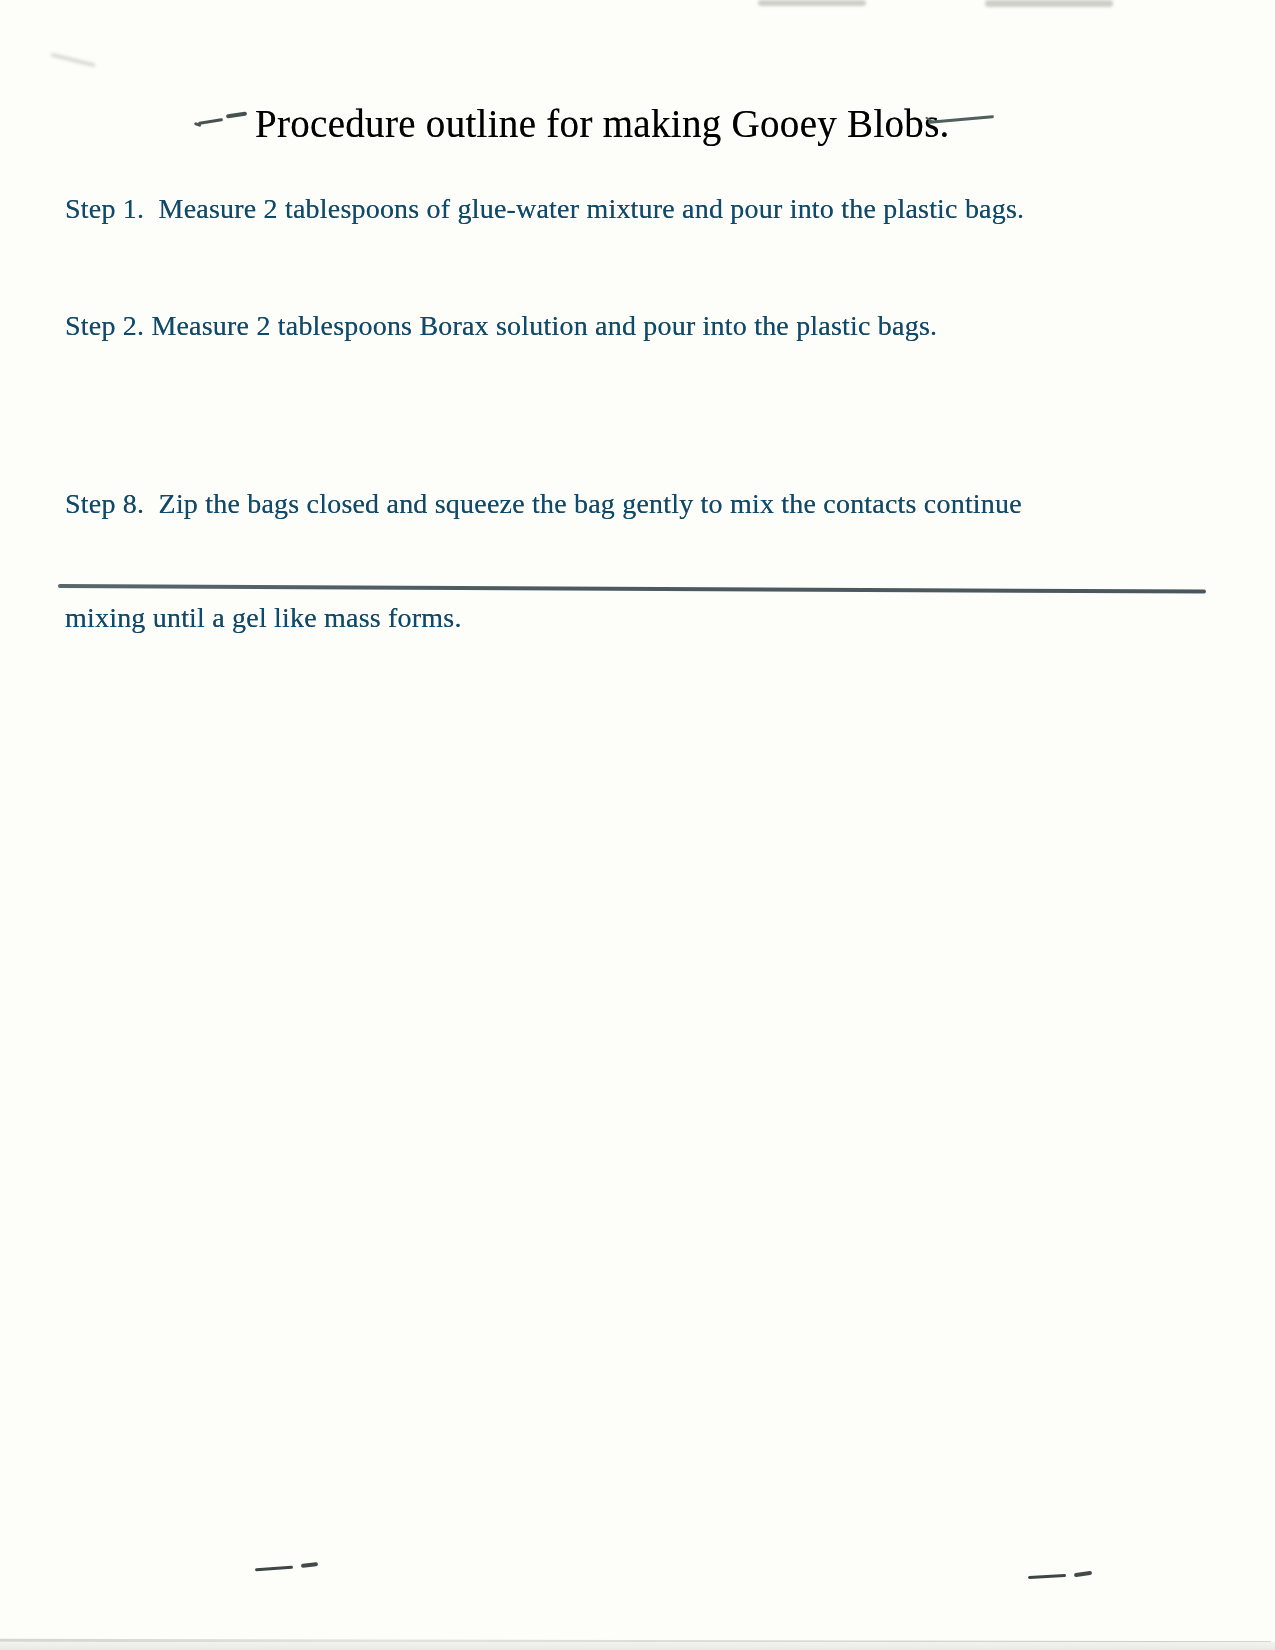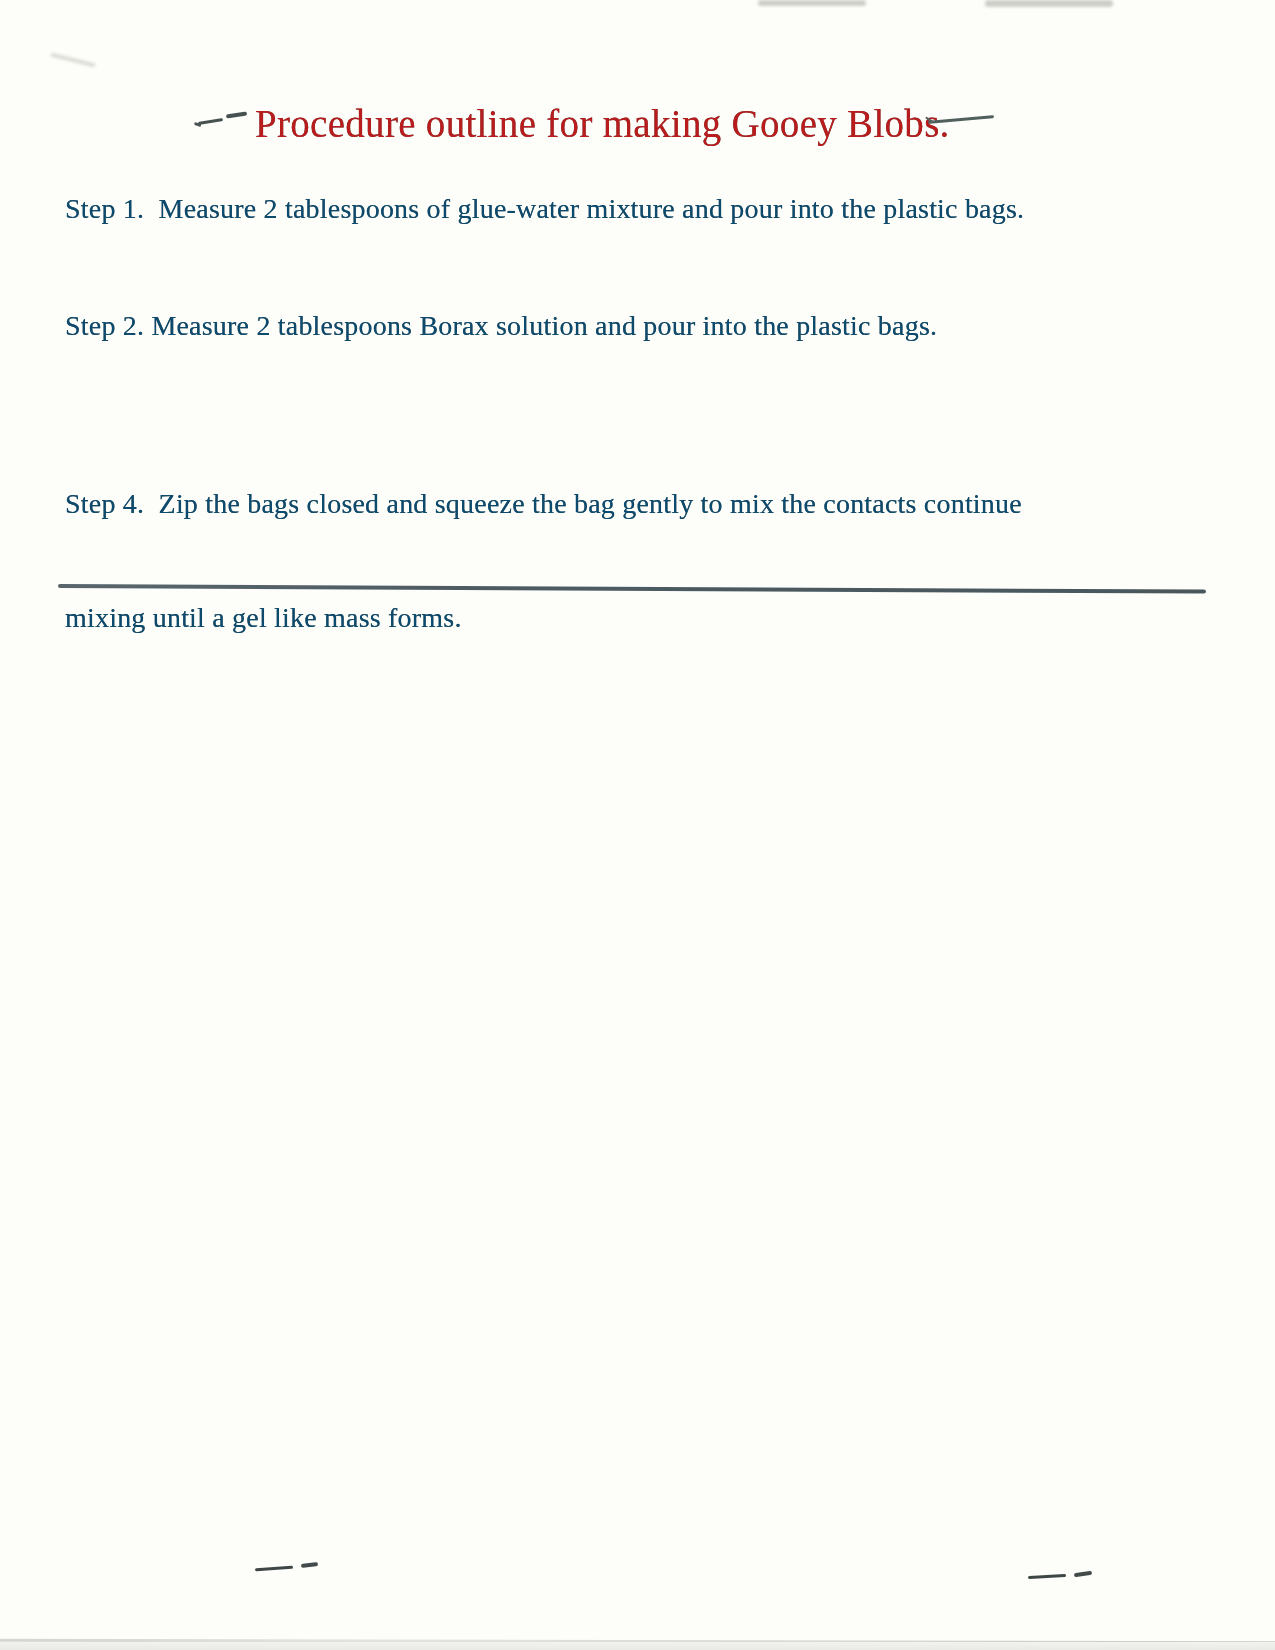--- a/index.html
+++ b/index.html
@@ -18,21 +18,21 @@
     position: absolute;
     inset: 0;
   }
   
   .doc-title {
     position: absolute;
     left: 255px;
     top: 100px;
     font-size: 39px;
     line-height: 48px;
-    color: #b91c1c;
+    color: #000000;
     letter-spacing: 0.3px;
     white-space: pre;
     text-shadow: 0 0 0.6px #5a6664;
   }
   .step {
     position: absolute;
     left: 65px;
     font-size: 28px;
     line-height: 38px;
     color: #0c4a6e;
@@ -119,21 +119,21 @@
   <div class="pen title-dash-1"></div>
   <div class="pen title-dash-2"></div>
 
   <div class="doc-title">Procedure outline for making Gooey Blobs.</div>
 
   <div class="pen blobs-strike"></div>
 
   <div class="step step-1">Step 1.  Measure 2 tablespoons of glue-water mixture and pour into the plastic bags.</div>
   <div class="step step-2">Step 2. Measure 2 tablespoons Borax solution and pour into the plastic bags.</div>
   <div class="step step-3">
-    <div>Step 4.  Zip the bags closed and squeeze the bag gently to mix the contacts continue</div>
+    <div>Step 8.  Zip the bags closed and squeeze the bag gently to mix the contacts continue</div>
     <div>mixing until a gel like mass forms.</div>
   </div>
 
   <div class="divider"></div>
 
   <div class="pen bl-dash-long"></div>
   <div class="pen bl-dash-short"></div>
   <div class="pen br-dash-long"></div>
   <div class="pen br-dash-short"></div>
 

